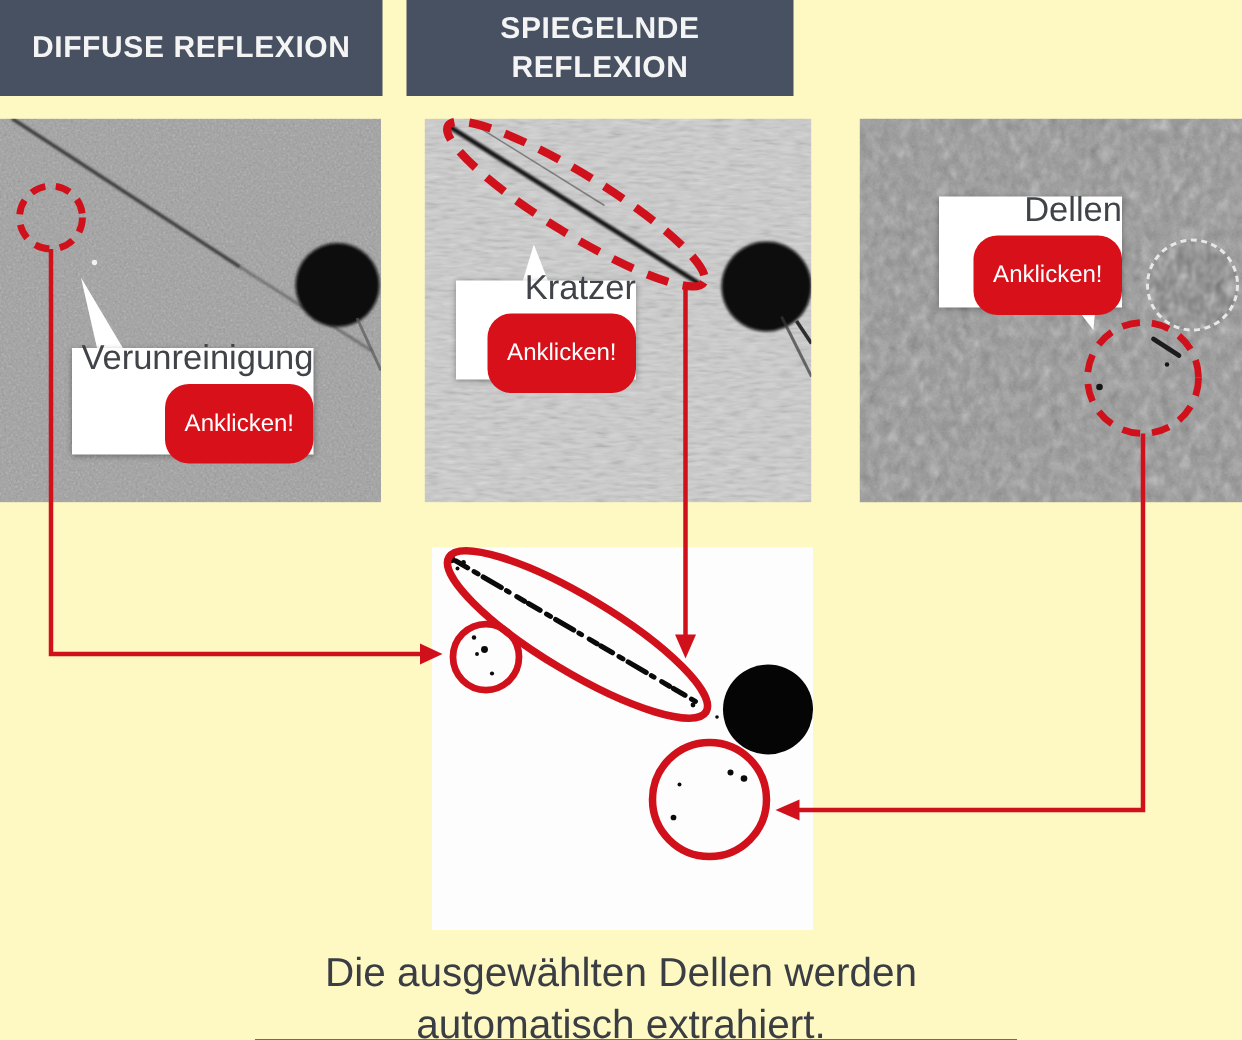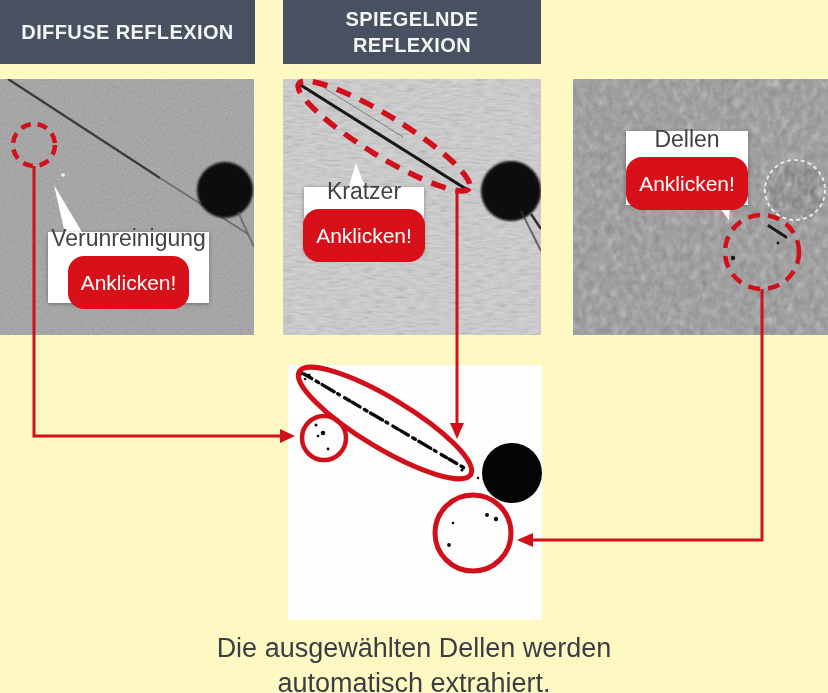--- a/index.html
+++ b/index.html
@@ -3,44 +3,44 @@
 <meta charset="utf-8">
 <style>
   html,body{margin:0;padding:0;background:#000;}
   #stage{position:relative;width:828px;height:693px;background:#fef9c3;overflow:hidden;
          font-family:"Liberation Sans",sans-serif;}
   
   .hdr{position:absolute;top:0;height:64px;background:#475161;color:#f4f4f4;
        font-weight:bold;font-size:20px;letter-spacing:.4px;line-height:26px;
        display:flex;align-items:center;justify-content:center;text-align:center;box-sizing:border-box;}
   #hdr1{left:0;width:255px;}
-  #hdr2{left:283px;width:258px;padding:0 28px;}
+  #hdr2{left:271px;width:258px;padding:0 28px;}
   #hdr3{left:573px;width:255px;}
   
   .panel{position:absolute;top:79px;height:256px;overflow:hidden;}
   #p1{left:0;width:254px;}
   #p2{left:283px;width:258px;}
   #p3{left:573px;width:255px;}
   .panel svg{display:block;width:100%;height:100%;}
   
   #result{position:absolute;left:288px;top:365px;width:254px;height:255px;background:#fdfdfd;}
   #result svg{display:block;width:100%;height:100%;}
   
   #overlay{position:absolute;left:0;top:0;width:828px;height:693px;pointer-events:none;}
   .dash,.solid{fill:none;stroke:#d0101a;}
   .aline{fill:none;stroke:#d0101a;stroke-width:3;}
   .afill{fill:#d0101a;stroke:none;}
   
-  .tip{position:absolute;background:#fff;display:flex;flex-direction:column;align-items:center;
+  .tip{position:absolute;background:#fff;display:flex;flex-direction:column;align-items:flex-end;
        justify-content:center;gap:6px;box-shadow:0 1px 4px rgba(0,0,0,.35);box-sizing:border-box;}
   #tip1{left:48px;top:232px;width:161px;height:71px;}
   #tip2{left:304px;top:187px;width:120px;height:66px;}
   #tip3{left:626px;top:131px;width:122px;height:74px;}
   .tip-label{color:#404448;font-size:23px;line-height:24px;white-space:nowrap;}
-  .pill{background:#d8101a;color:#fff;border:none;border-radius:16px;font-size:21px;
+  .pill{background:#d8101a;color:#fff;border:none;border-radius:16px;font-size:16px;
         font-family:"Liberation Sans",sans-serif;padding:16px 13px;line-height:21px;cursor:pointer;white-space:nowrap;}
   .ptr{position:absolute;background:#fff;}
   #ptr1{left:50px;top:184px;width:36px;height:50px;clip-path:polygon(11% 2%,42% 100%,92% 100%);}
   #ptr2{left:346px;top:163px;width:22px;height:26px;clip-path:polygon(45% 0%,9% 100%,91% 100%);}
   #ptr3{left:710px;top:198px;width:22px;height:22px;clip-path:polygon(9% 0%,95% 0%,86% 100%);}
   
   #caption{position:absolute;left:0;top:631px;width:828px;text-align:center;
            color:#3a3e44;font-size:27px;line-height:35px;}
 </style>
 </head>

